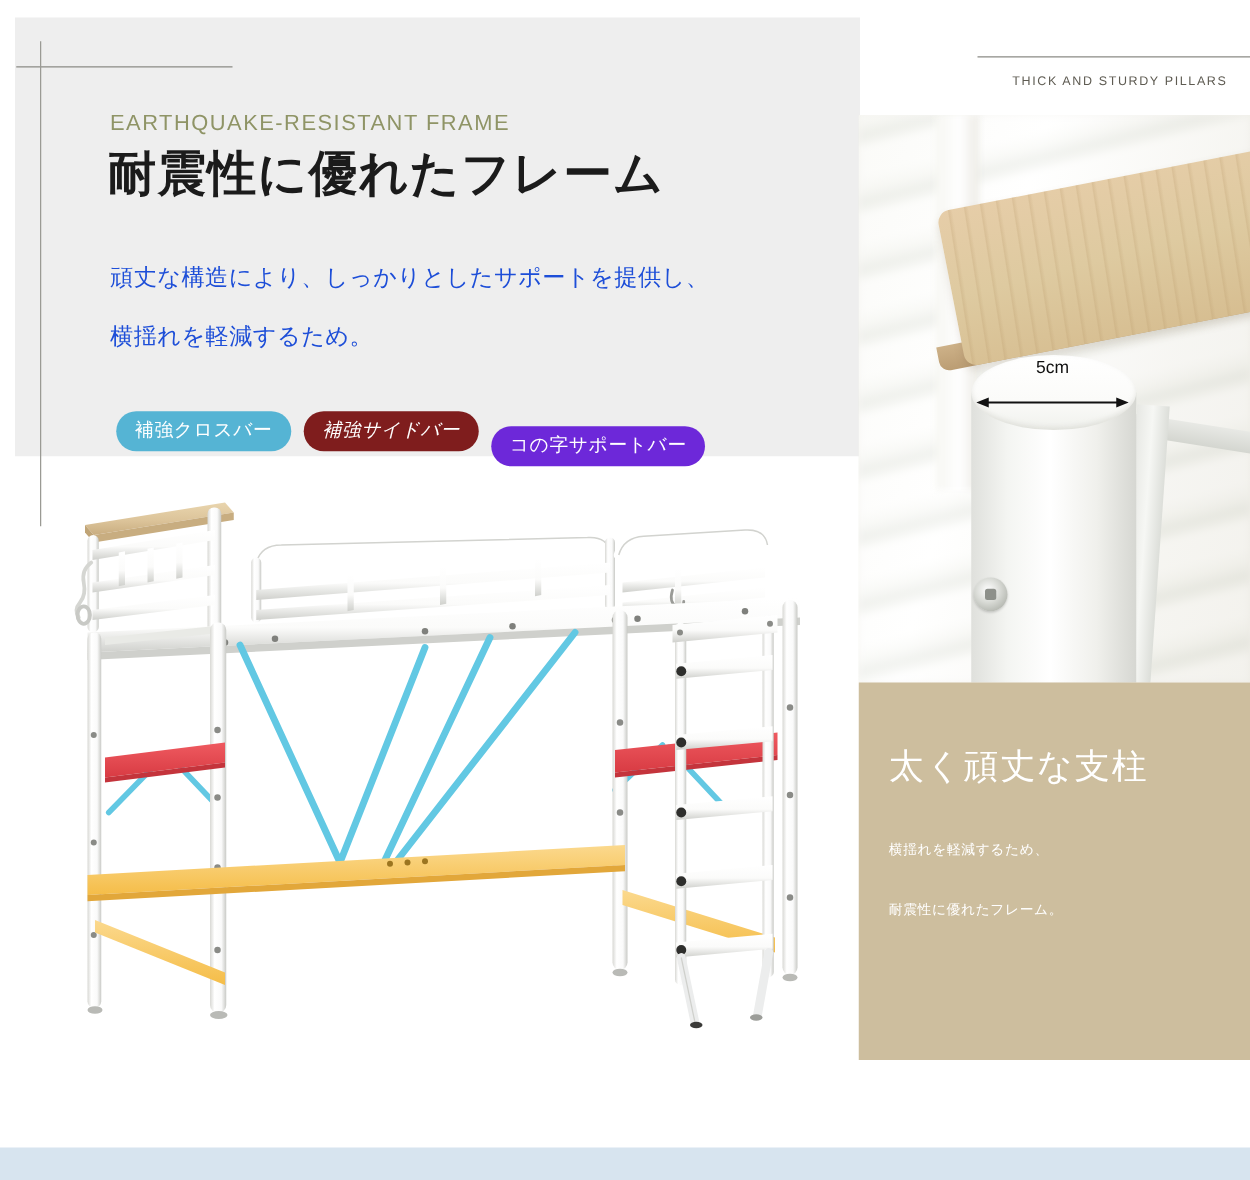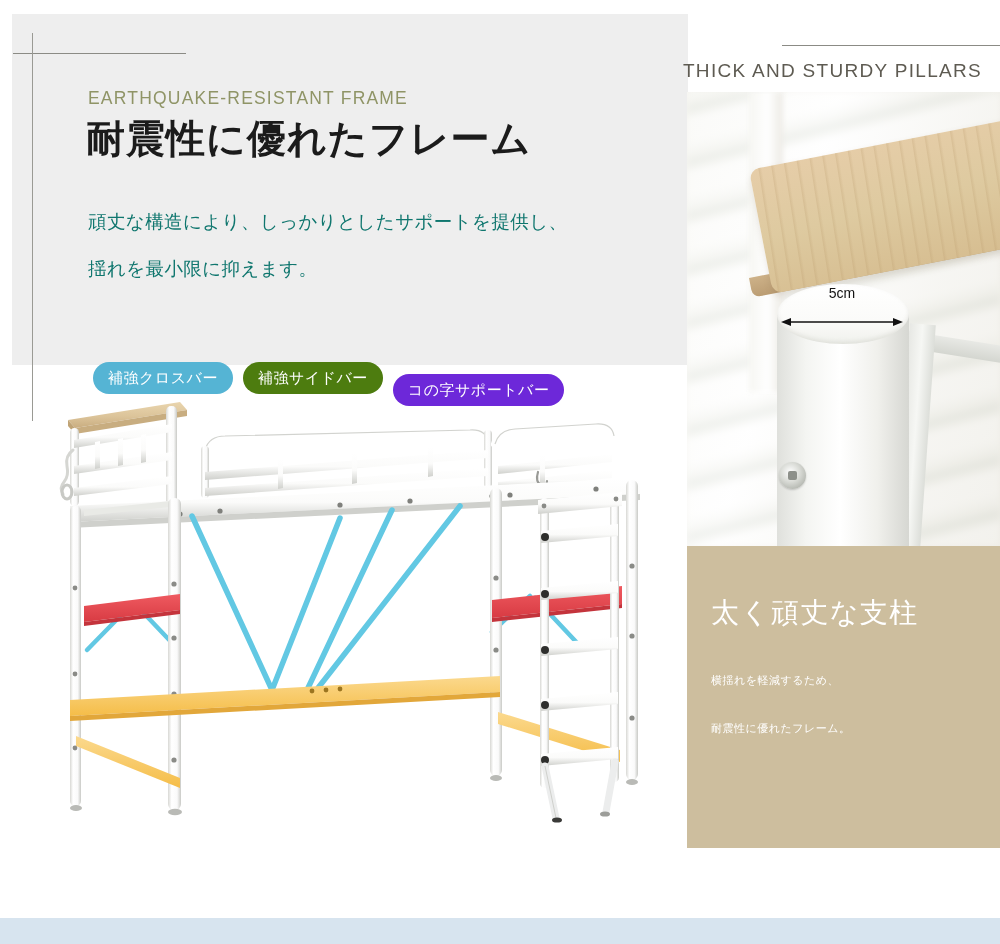--- a/index.html
+++ b/index.html
@@ -68,32 +68,32 @@
     color: #1b1b1b;
     letter-spacing: 1px;
     white-space: nowrap;
     font-weight: 700;
   }
   .body-copy {
     position: absolute;
     left: 88px;
     top: 198px;
     font-size: 18.5px;
-    color: #0f766e;
+    color: #1d4ed8;
     line-height: 47px;
     letter-spacing: 0.4px;
     white-space: nowrap;
   }
   .body-copy div { white-space: nowrap; }
 
   
   .badges {
     position: absolute;
     left: 93px;
-    top: 362px;
+    top: 329px;
     display: flex;
     gap: 10px;
     justify-content: space-between;
   }
   .badge {
     height: 32px;
     line-height: 32px;
     border-radius: 16px;
     padding: 0 15px;
     font-size: 15px;
@@ -109,21 +109,21 @@
     left: 782px;
     top: 45px;
     width: 218px;
     height: 1px;
     background: #8b8b85;
   }
   .pillars-caption {
     position: absolute;
     right: 18px;
     top: 60px;
-    font-size: 19px;
+    font-size: 10px;
     letter-spacing: 1.3px;
     color: #5e5b52;
     white-space: nowrap;
   }
 
   
   .photo {
     position: absolute;
     left: 687px;
     top: 92px;
@@ -340,26 +340,26 @@
   <div class="grey-panel"></div>
 
   <div class="rule-h-left"></div>
   <div class="rule-v-left"></div>
 
   <div class="eyebrow">EARTHQUAKE-RESISTANT FRAME</div>
   <div class="headline">耐震性に優れたフレーム</div>
 
   <div class="body-copy">
     <div>頑丈な構造により、しっかりとしたサポートを提供し、</div>
-    <div>揺れを最小限に抑えます。</div>
+    <div>横揺れを軽減するため。</div>
   </div>
 
   <div class="badges">
     <div class="badge" style="background: rgb(85, 180, 212);">補強クロスバー</div>
-    <div class="badge" style="background: #4d7c0f;">補強サイドバー</div>
+    <div class="badge" style="background: #7f1d1d; font-style: italic;">補強サイドバー</div>
     <div class="badge" style="background: #6d28d9; margin-top: 12px;">コの字サポートバー</div>
   </div>
 
   <div class="rule-h-right"></div>
   <div class="pillars-caption">THICK AND STURDY PILLARS</div>
 
   <div class="photo">
     <div class="blinds"></div>
     <div class="blinds-shade"></div>
     <div class="blind-post"></div>

